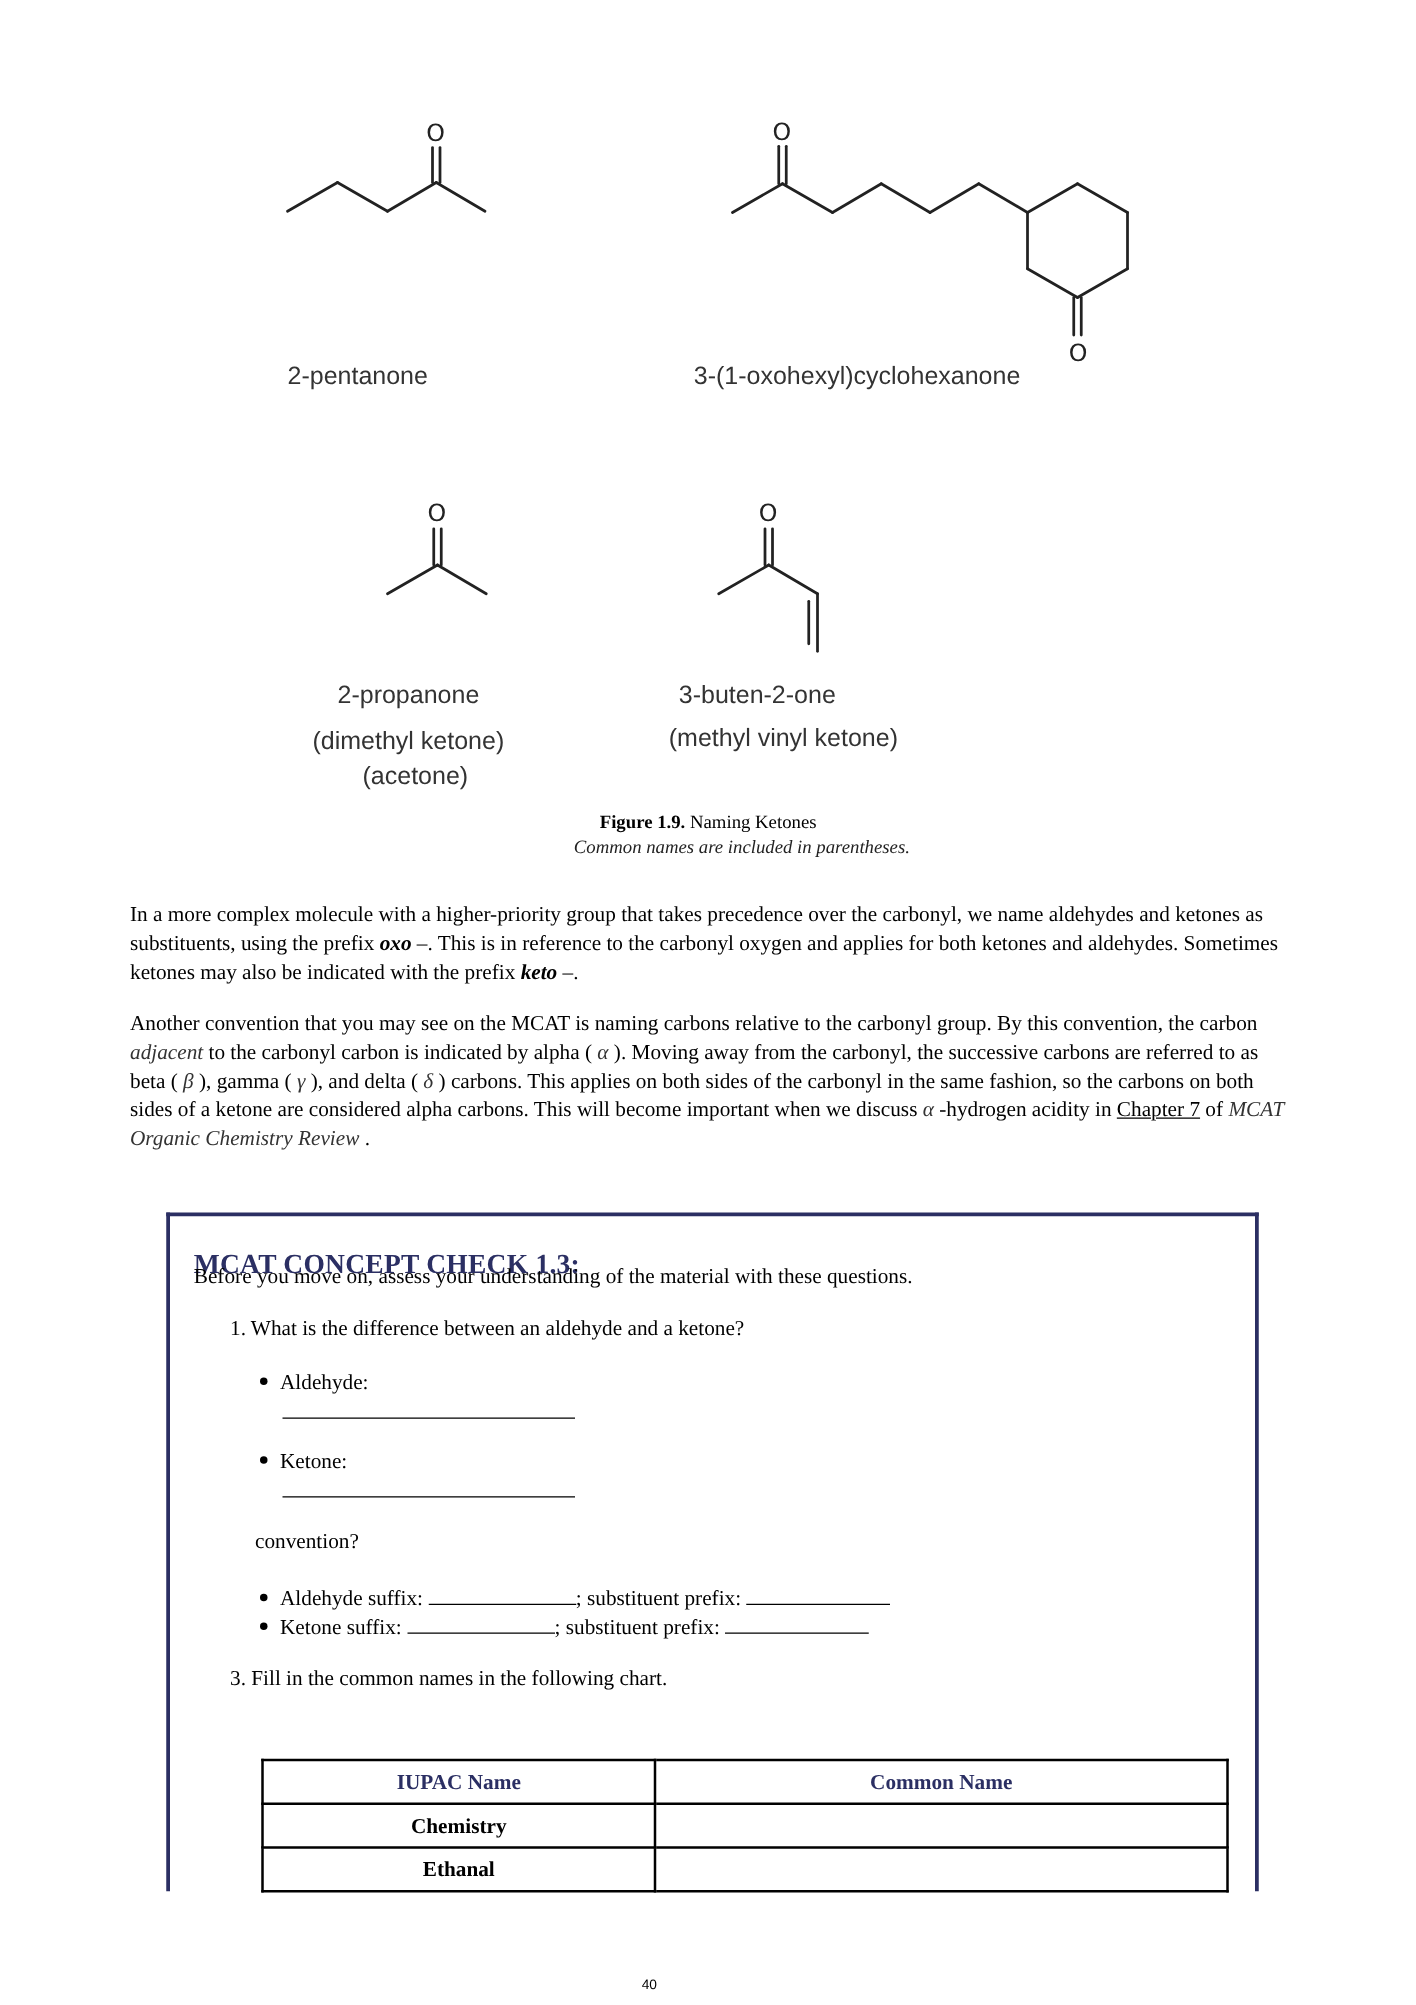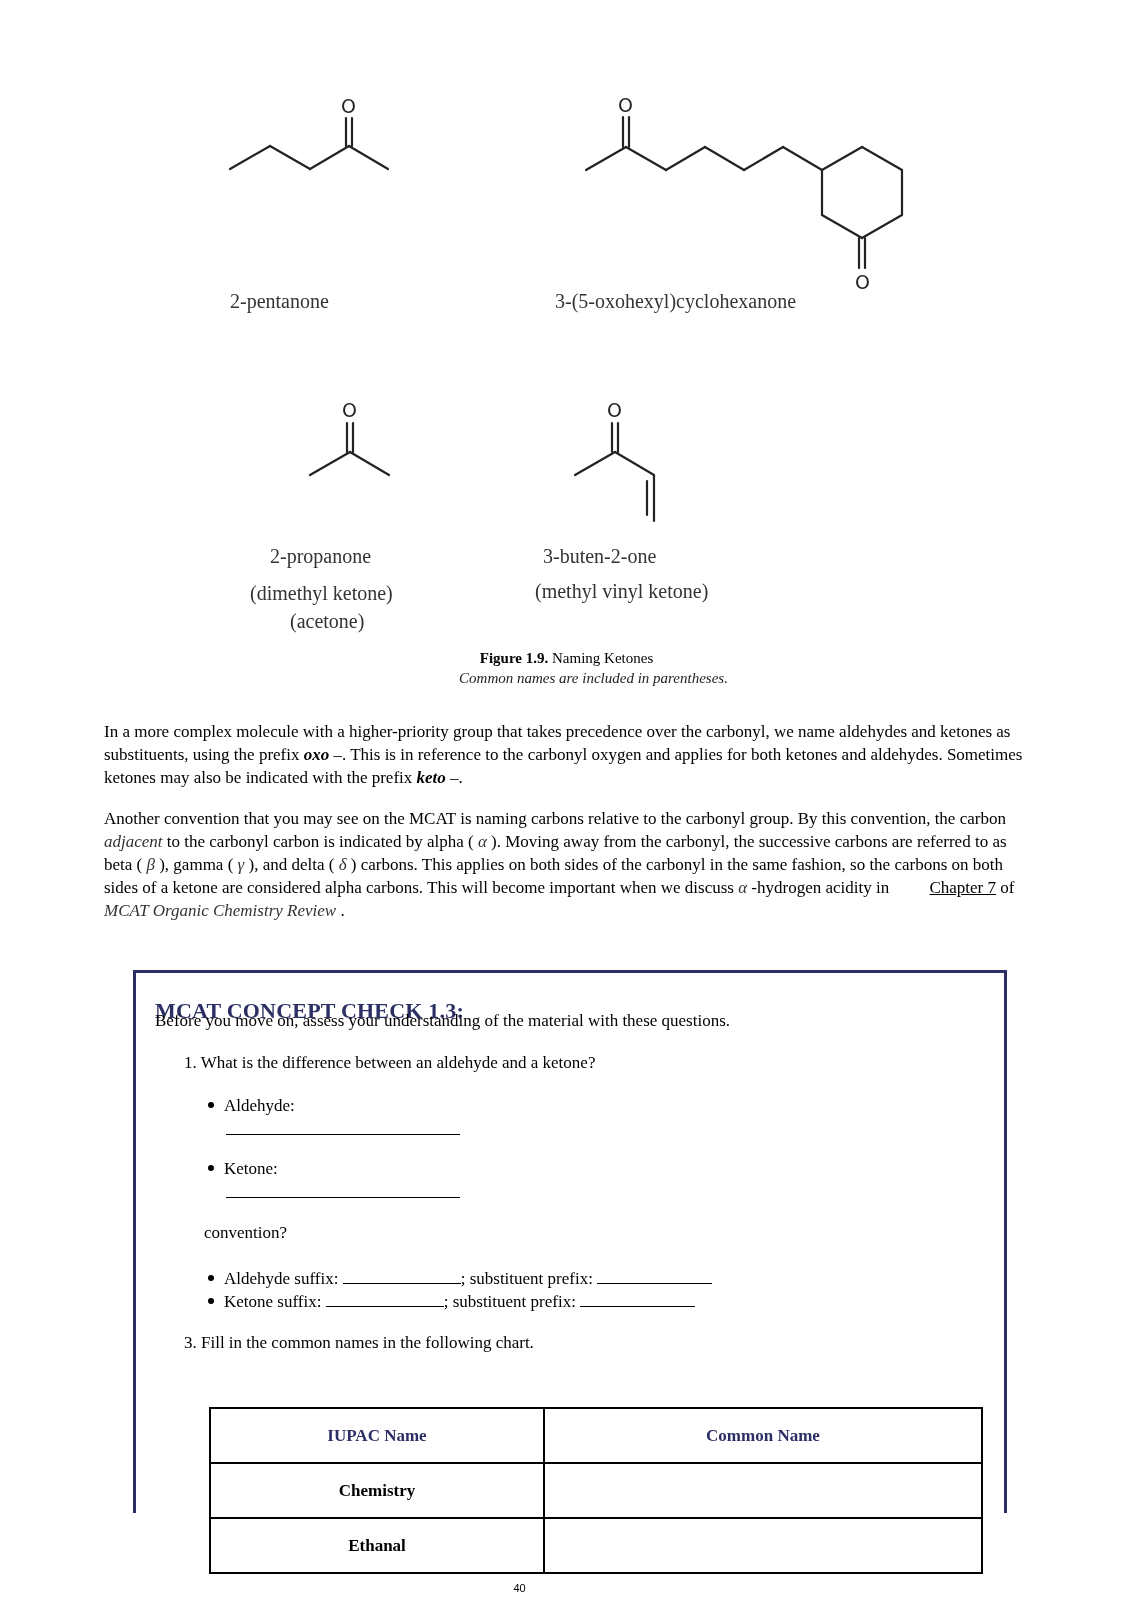--- a/index.html
+++ b/index.html
@@ -1,35 +1,35 @@
 <!DOCTYPE html>
 <html><head>
 <meta charset="utf-8">
 <style>
   html, body { margin: 0; padding: 0; background: #ffffff; }
   body { width: 1133px; height: 1604px; position: relative; overflow: hidden; font-family: "Liberation Serif", serif; color: #000; }
   .abs { position: absolute; }
-  .mol-label { font-family: Liberation Serif, serif; font-size: 20px; color: #333; text-align: center; white-space: nowrap; }
+  .mol-label { font-family: Liberation Sans, sans-serif; font-size: 20px; color: #333; text-align: center; white-space: nowrap; }
   svg.mol line { stroke: #222; stroke-width: 2.2; stroke-linecap: round; }
   svg.mol text { font-family: "DejaVu Sans", sans-serif; font-size: 19px; fill: #222; }
   .caption { text-align: center; width: 1133px; left: 0; font-size: 15px; }
   .caption .title { font-weight: bold; }
   .caption-sub { font-style: italic; color: #222; padding-left: 27px; }
   .para { left: 104px; width: 930px; font-size: 17px; line-height: 23px; }
   .para .bi { font-weight: bold; font-style: italic; }
   .para .it { font-style: italic; color: #333; }
-  .para .ul { text-decoration: underline; margin-left: 36px; }
+  .para .ul { text-decoration: underline; }
   .greek { font-style: italic; color: #333; }
   .box { left: 133px; top: 970px; width: 868px; height: 540px; border: 3px solid #2b2f63; border-bottom: none; }
   .box-title { left: 155px; top: 998px; font-size: 22px; font-weight: bold; color: #2b2f63; letter-spacing: 0.2px; }
   .txt17 { font-size: 17px; line-height: 22px; }
   .blank { display: inline-block; border-bottom: 1px solid #000; height: 16px; vertical-align: baseline; }
   .bullet { display: inline-block; width: 6px; height: 6px; background: #000; border-radius: 50%; vertical-align: middle; margin-right: 10px; position: relative; top: -2px; }
   table.chart { position: absolute; left: 209px; top: 1407px; width: 774px; border-collapse: collapse; }
-  table.chart td, table.chart th { border: 2px solid #000; height: 29px; font-size: 17px; text-align: center; padding: 12px; }
+  table.chart td, table.chart th { border: 2px solid #000; height: 29px; font-size: 17px; text-align: center; padding: 2px; }
   table.chart th { color: #2b2f63; font-weight: bold; }
   table.chart td.name { font-weight: bold; width: 308px; }
   .page-num { left: 0; width: 1039px; top: 1582px; text-align: center; font-size: 11px; font-family: "Liberation Sans", sans-serif; }
 </style>
 </head>
 <body>
 
 <svg class="abs mol" style="left:220px;top:90px" width="180" height="90">
   <line x1="10" y1="79" x2="50" y2="56"></line>
   <line x1="50" y1="56" x2="90" y2="79"></line>
@@ -55,21 +55,21 @@
   <line x1="252" y1="80" x2="292" y2="57"></line>
   <line x1="292" y1="57" x2="332" y2="80"></line>
   <line x1="332" y1="80" x2="332" y2="125"></line>
   <line x1="332" y1="125" x2="292" y2="148"></line>
   <line x1="292" y1="148" x2="252" y2="125"></line>
   <line x1="252" y1="125" x2="252" y2="80"></line>
   <line x1="289" y1="148" x2="289" y2="178"></line>
   <line x1="295" y1="148" x2="295" y2="178"></line>
   <text x="285" y="199">O</text>
 </svg>
-<div class="abs mol-label" style="left:555px;top:290px">3-(5-oxohexyl)cyclohexanone</div>
+<div class="abs mol-label" style="left:555px;top:290px">3-(1-oxohexyl)cyclohexanone</div>
 
 <svg class="abs mol" style="left:300px;top:395px" width="100" height="90">
   <line x1="10" y1="80" x2="50" y2="57"></line>
   <line x1="50" y1="57" x2="89" y2="80"></line>
   <line x1="47" y1="57" x2="47" y2="28"></line>
   <line x1="53" y1="57" x2="53" y2="28"></line>
   <text x="42" y="22">O</text>
 </svg>
 <div class="abs mol-label" style="left:270px;top:545px">2-propanone</div>
 <div class="abs mol-label" style="left:250px;top:582px">(dimethyl ketone)</div>

